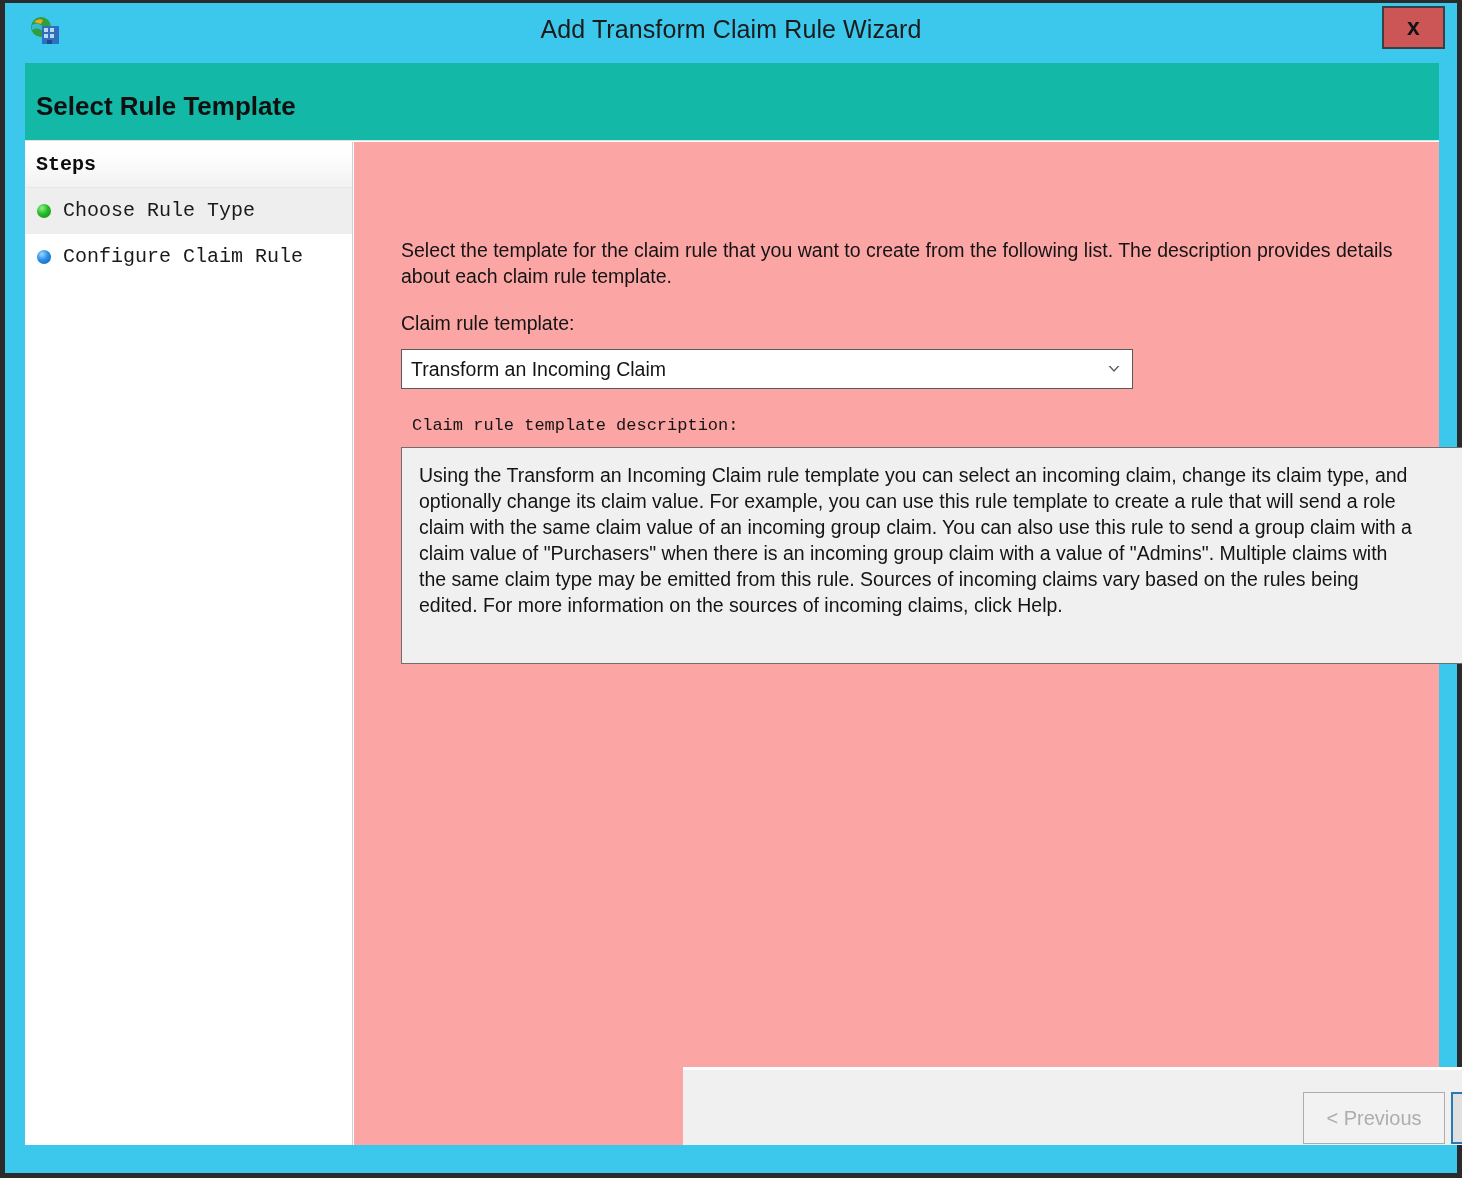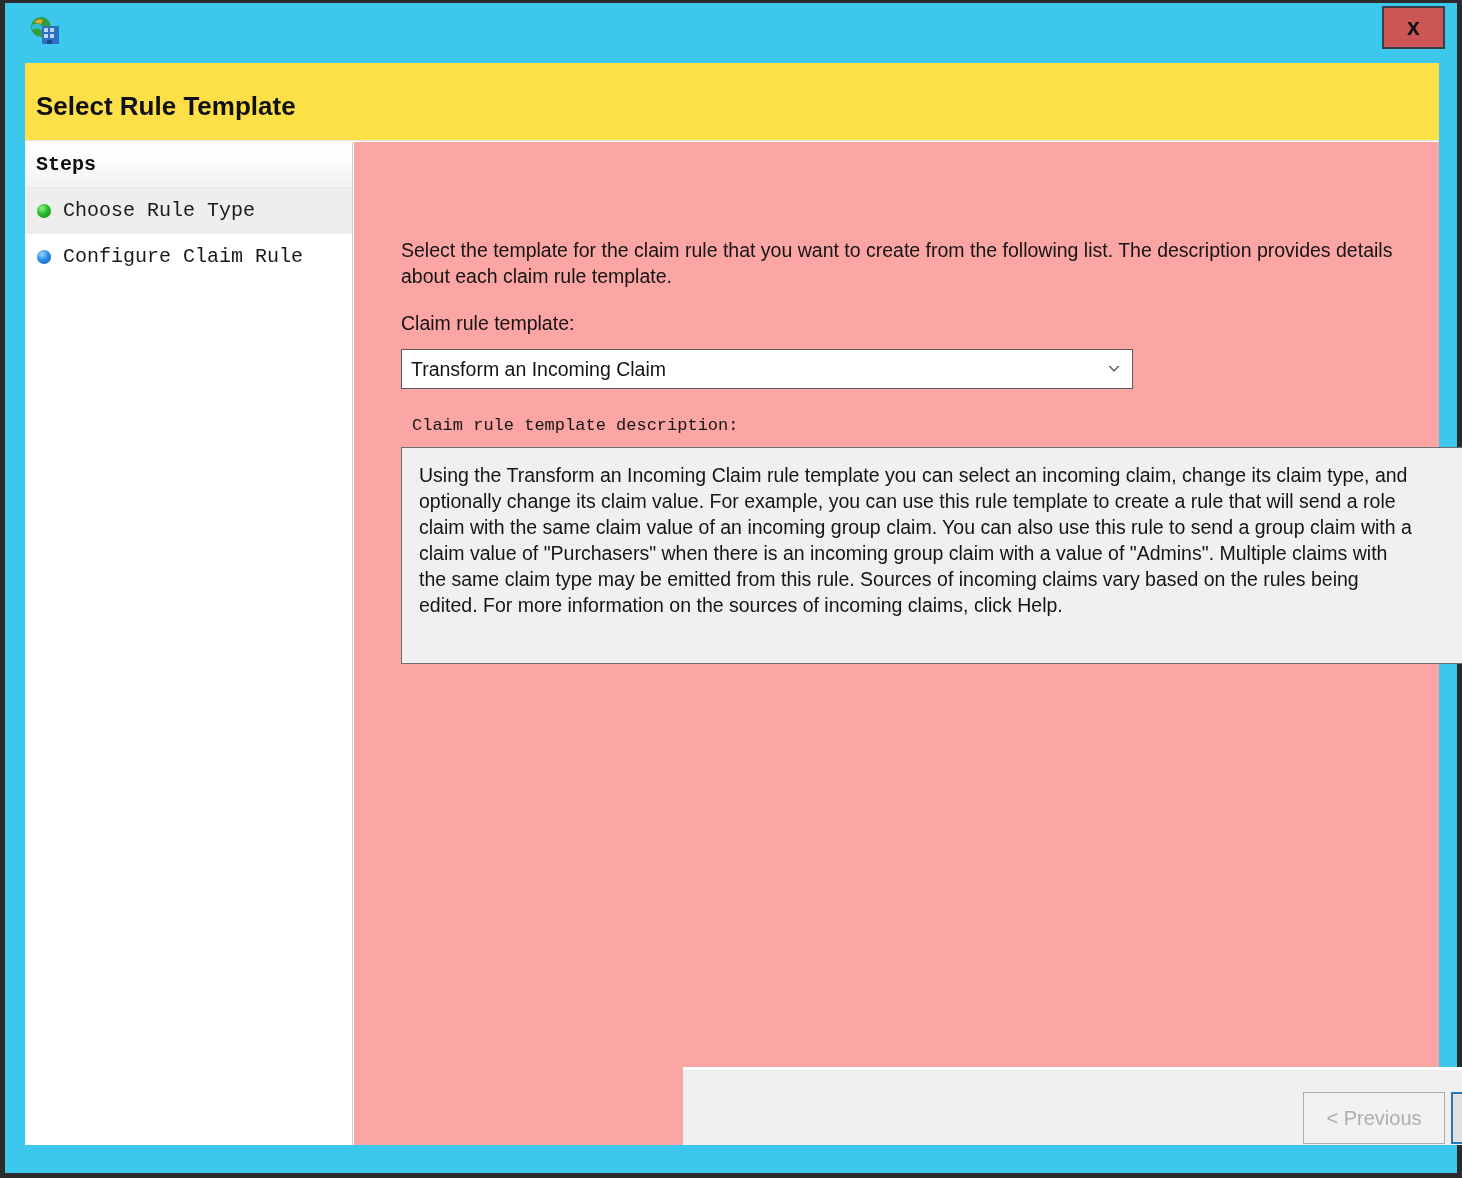--- a/index.html
+++ b/index.html
@@ -79,21 +79,21 @@
     height: 1082px;
     background: #ffffff;
   }
 
   
   #page-header {
     position: absolute;
     left: 0; top: 0;
     width: 100%;
     height: 78px;
-    background: #fde047;
+    background: #14b8a6;
     border-bottom: 1px solid #e2e2e2;
     box-sizing: border-box;
   }
   #page-title {
     position: absolute;
     left: 11px;
     top: 28px;
     font-size: 26px;
     font-weight: bold;
     color: #101010;
@@ -287,20 +287,21 @@
         <path d="M3 10 q5 -3 9 0 q4 3 9 1 l0 4 q-5 3 -9 0 q-4 -3 -9 0 z" fill="#36c0e8" opacity="0.85"></path>
         <path d="M5 7 q4 -4 9 -2 l-2 4 z" fill="#f0a81e"></path>
         <rect x="13" y="11" width="17" height="18" fill="#2f6fc0"></rect>
         <rect x="15" y="13" width="4" height="4" fill="#bcd8f5"></rect>
         <rect x="21" y="13" width="4" height="4" fill="#bcd8f5"></rect>
         <rect x="15" y="19" width="4" height="4" fill="#bcd8f5"></rect>
         <rect x="21" y="19" width="4" height="4" fill="#bcd8f5"></rect>
         <rect x="18" y="25" width="5" height="4" fill="#1b4b8a"></rect>
       </svg>
     </span>
+    <div id="title-text">Add Transform Claim Rule Wizard</div>
     <div id="close-button">x</div>
   </div>
 
   <div id="dialog-body">
 
     <div id="page-header">
       <div id="page-title">Select Rule Template</div>
     </div>
 
     <div id="sidebar">

